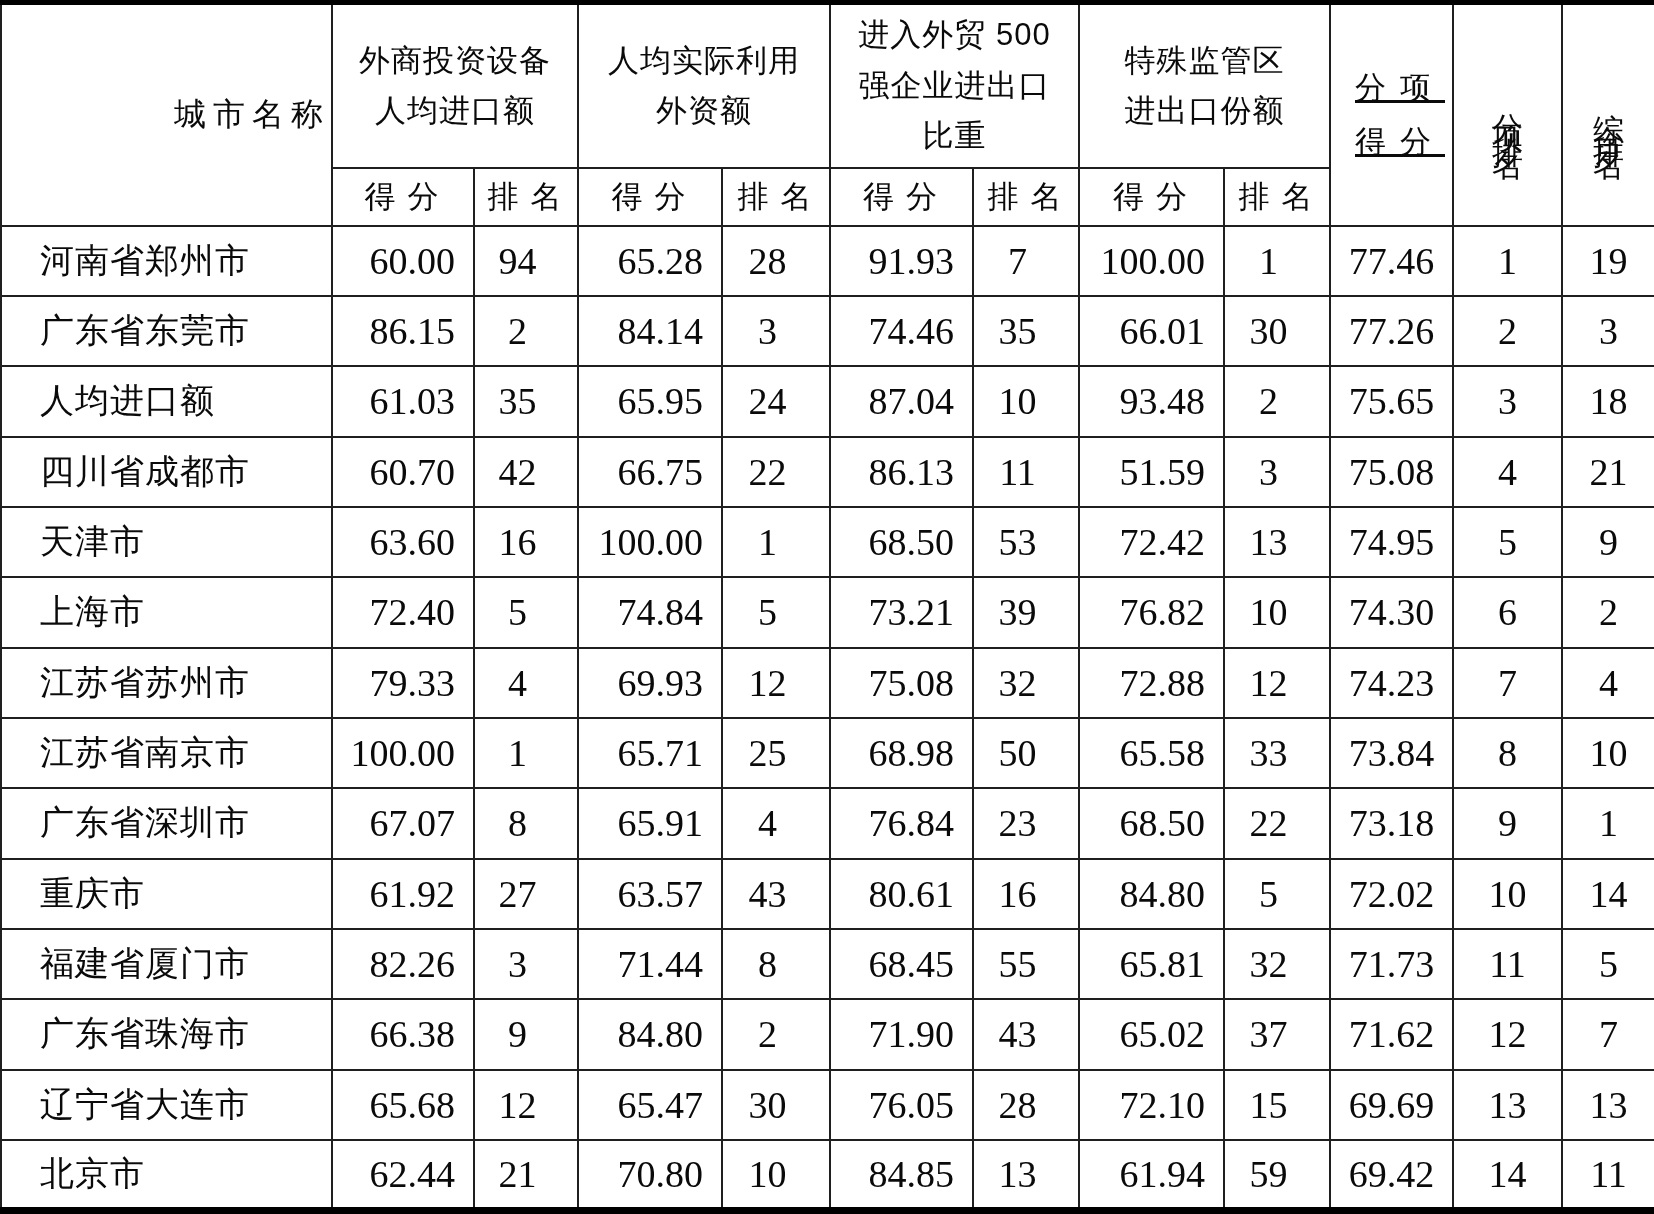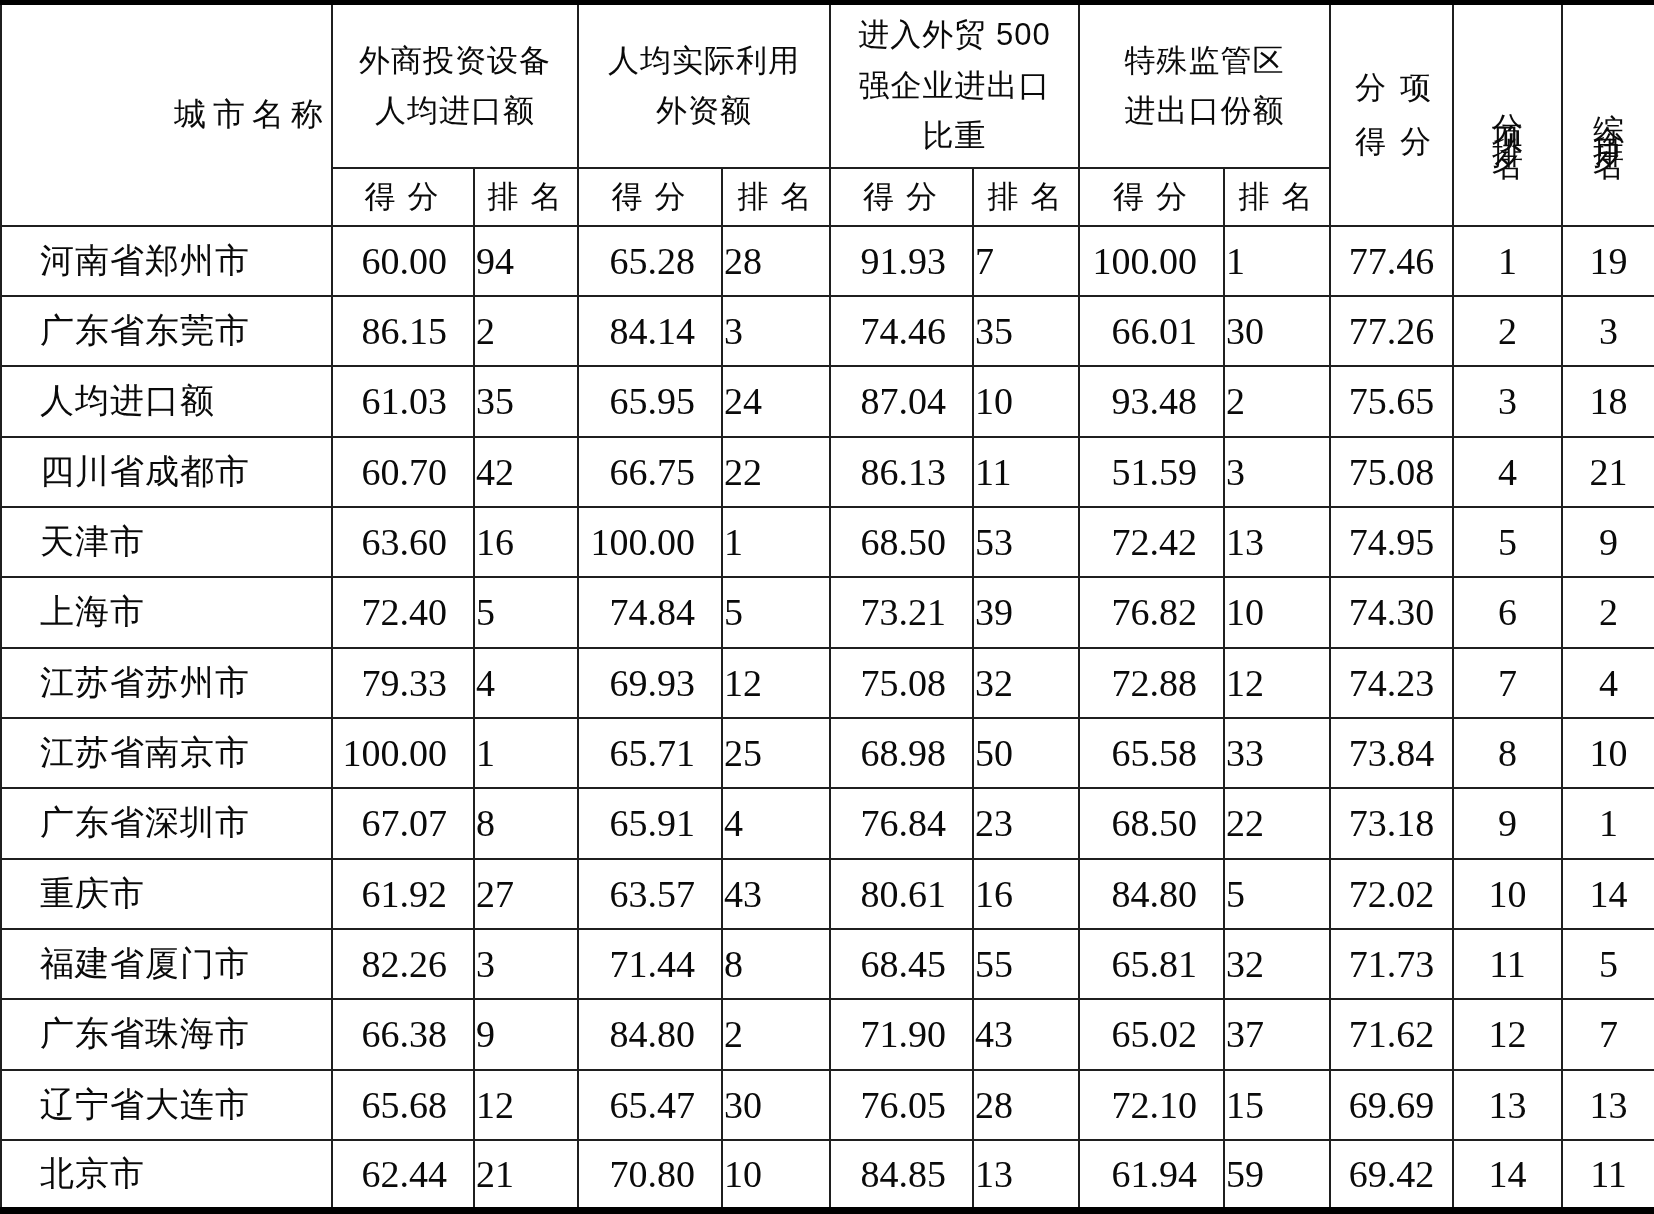--- a/index.html
+++ b/index.html
@@ -20,35 +20,36 @@
   th{font-family:"Liberation Sans",sans-serif;font-weight:500;}
   .city-h{font-size:32px;letter-spacing:7px;text-align:right;vertical-align:middle;}
   .grp{
     font-size:31px;line-height:1.62;letter-spacing:1px;
     text-align:center;vertical-align:middle;white-space:pre-line;
   }
   .iscore-h{
     font-size:31px;line-height:1.75;letter-spacing:14px;
     vertical-align:middle;white-space:pre-line;
     padding-left:18px;
+    text-decoration:underline;
   }
   .v-h{text-align:center;vertical-align:middle;padding:0;}
   .vtext{
     display:inline-block;
     writing-mode:vertical-rl;text-orientation:upright;
     font-size:31px;letter-spacing:12px;line-height:1;
   }
   .sub{font-size:31px;letter-spacing:12px;text-align:center;vertical-align:middle;padding-left:10px;}
   td{font-family:"Liberation Serif",serif;font-size:38px;vertical-align:middle;}
   td.city{
     font-family:"Liberation Sans",sans-serif;font-size:34px;
     text-align:left;padding-left:38px;letter-spacing:1px;
   }
-  td.score{text-align:right;padding-right:26px;}
-  td.rank{text-align:left;padding-right:18px;margin-left:36px;}
+  td.score{text-align:right;padding-right:18px;}
+  td.rank{text-align:center;padding-right:18px;margin-left:36px;}
   td.iscore,td.irank,td.orank{text-align:center;}
 </style>
 </head>
 <body>
 
 <table>
   <colgroup>
     <col style="width:331px">
       <col style="width:142px">
       <col style="width:104px">

